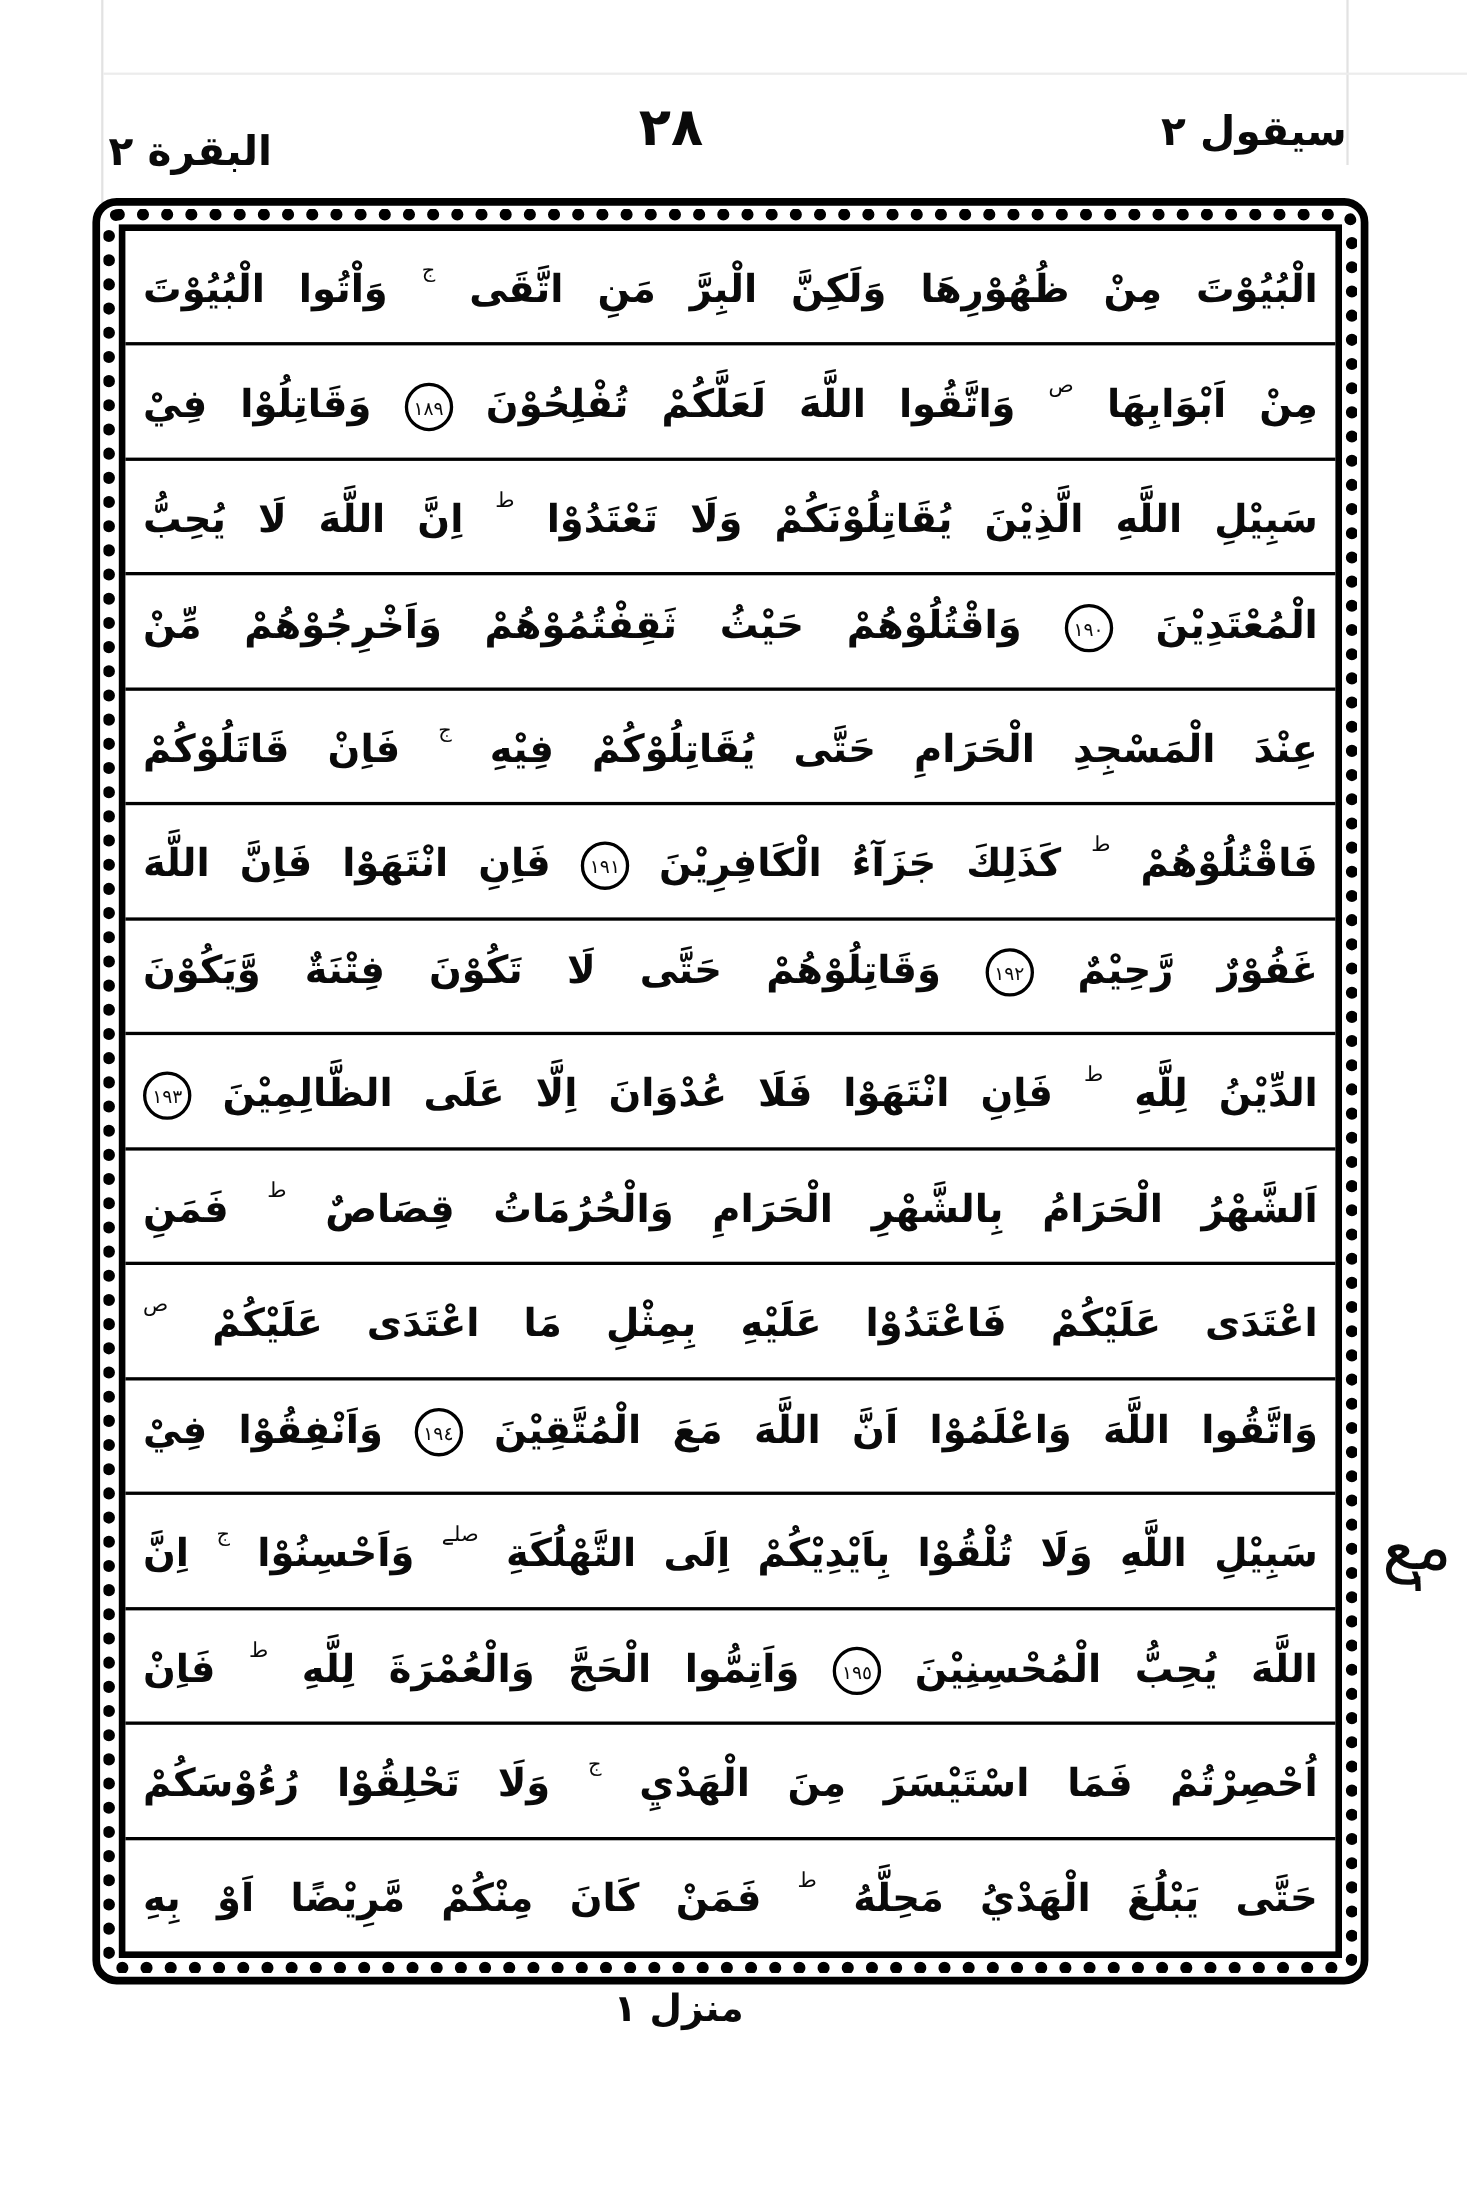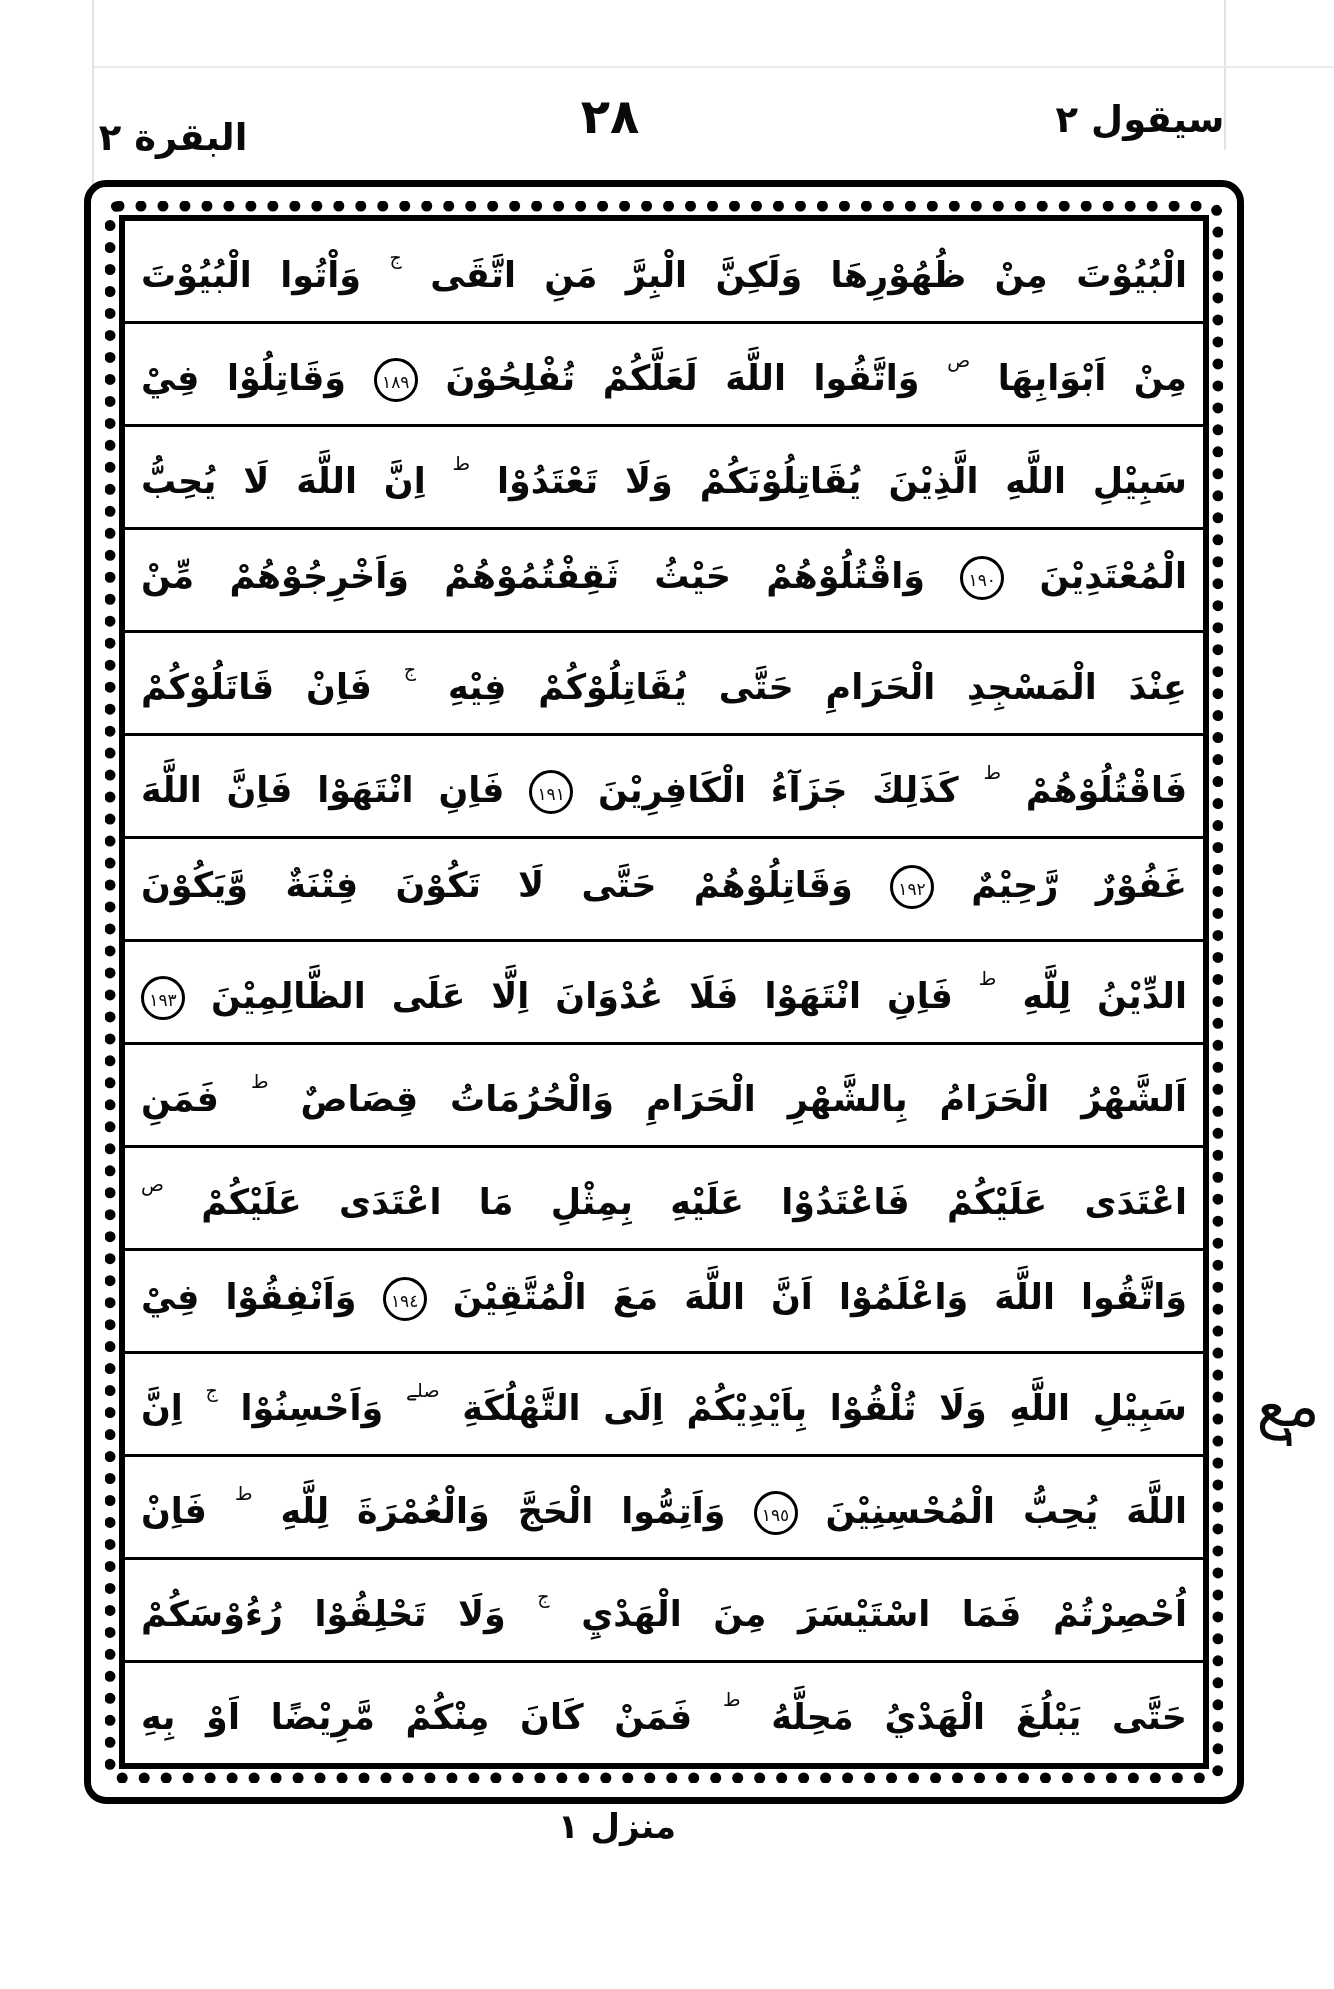--- a/index.html
+++ b/index.html
@@ -13,21 +13,21 @@
   .art-h-top{left:94px;top:66px;width:1240px;height:2px;background:#ececec;}
 
   
   .hdr{position:absolute;font-weight:700;text-align:center;white-space:nowrap;}
   .hdr-surah{top:116px;left:66px;width:214px;font-size:37px;}
   .hdr-pageno{top:88px;left:520px;width:180px;font-size:48px;}
   .hdr-juz{top:98px;left:1040px;width:200px;font-size:37px;}
 
   
   .frame{position:absolute;left:84px;top:180px;width:1160px;height:1624px;
-         box-sizing:border-box;border:7px solid #000;border-radius:22px;padding:14px;
+         box-sizing:border-box;border:7px solid #000;border-radius:22px;padding:3px;
          background:#fff;}
   .beads{height:100%;box-sizing:border-box;border:11px dotted #000;
          border-radius:14px;padding:3px;}
   .innerb{height:100%;box-sizing:border-box;border:6px solid #000;
           display:flex;flex-direction:column;}
   .lines{flex:1;display:flex;flex-direction:column;}
 
   .qline{flex:1;direction:rtl;unicode-bidi:embed;
          text-align:justify;text-align-last:justify;
          padding:0 16px;font-size:35px;font-weight:700;

